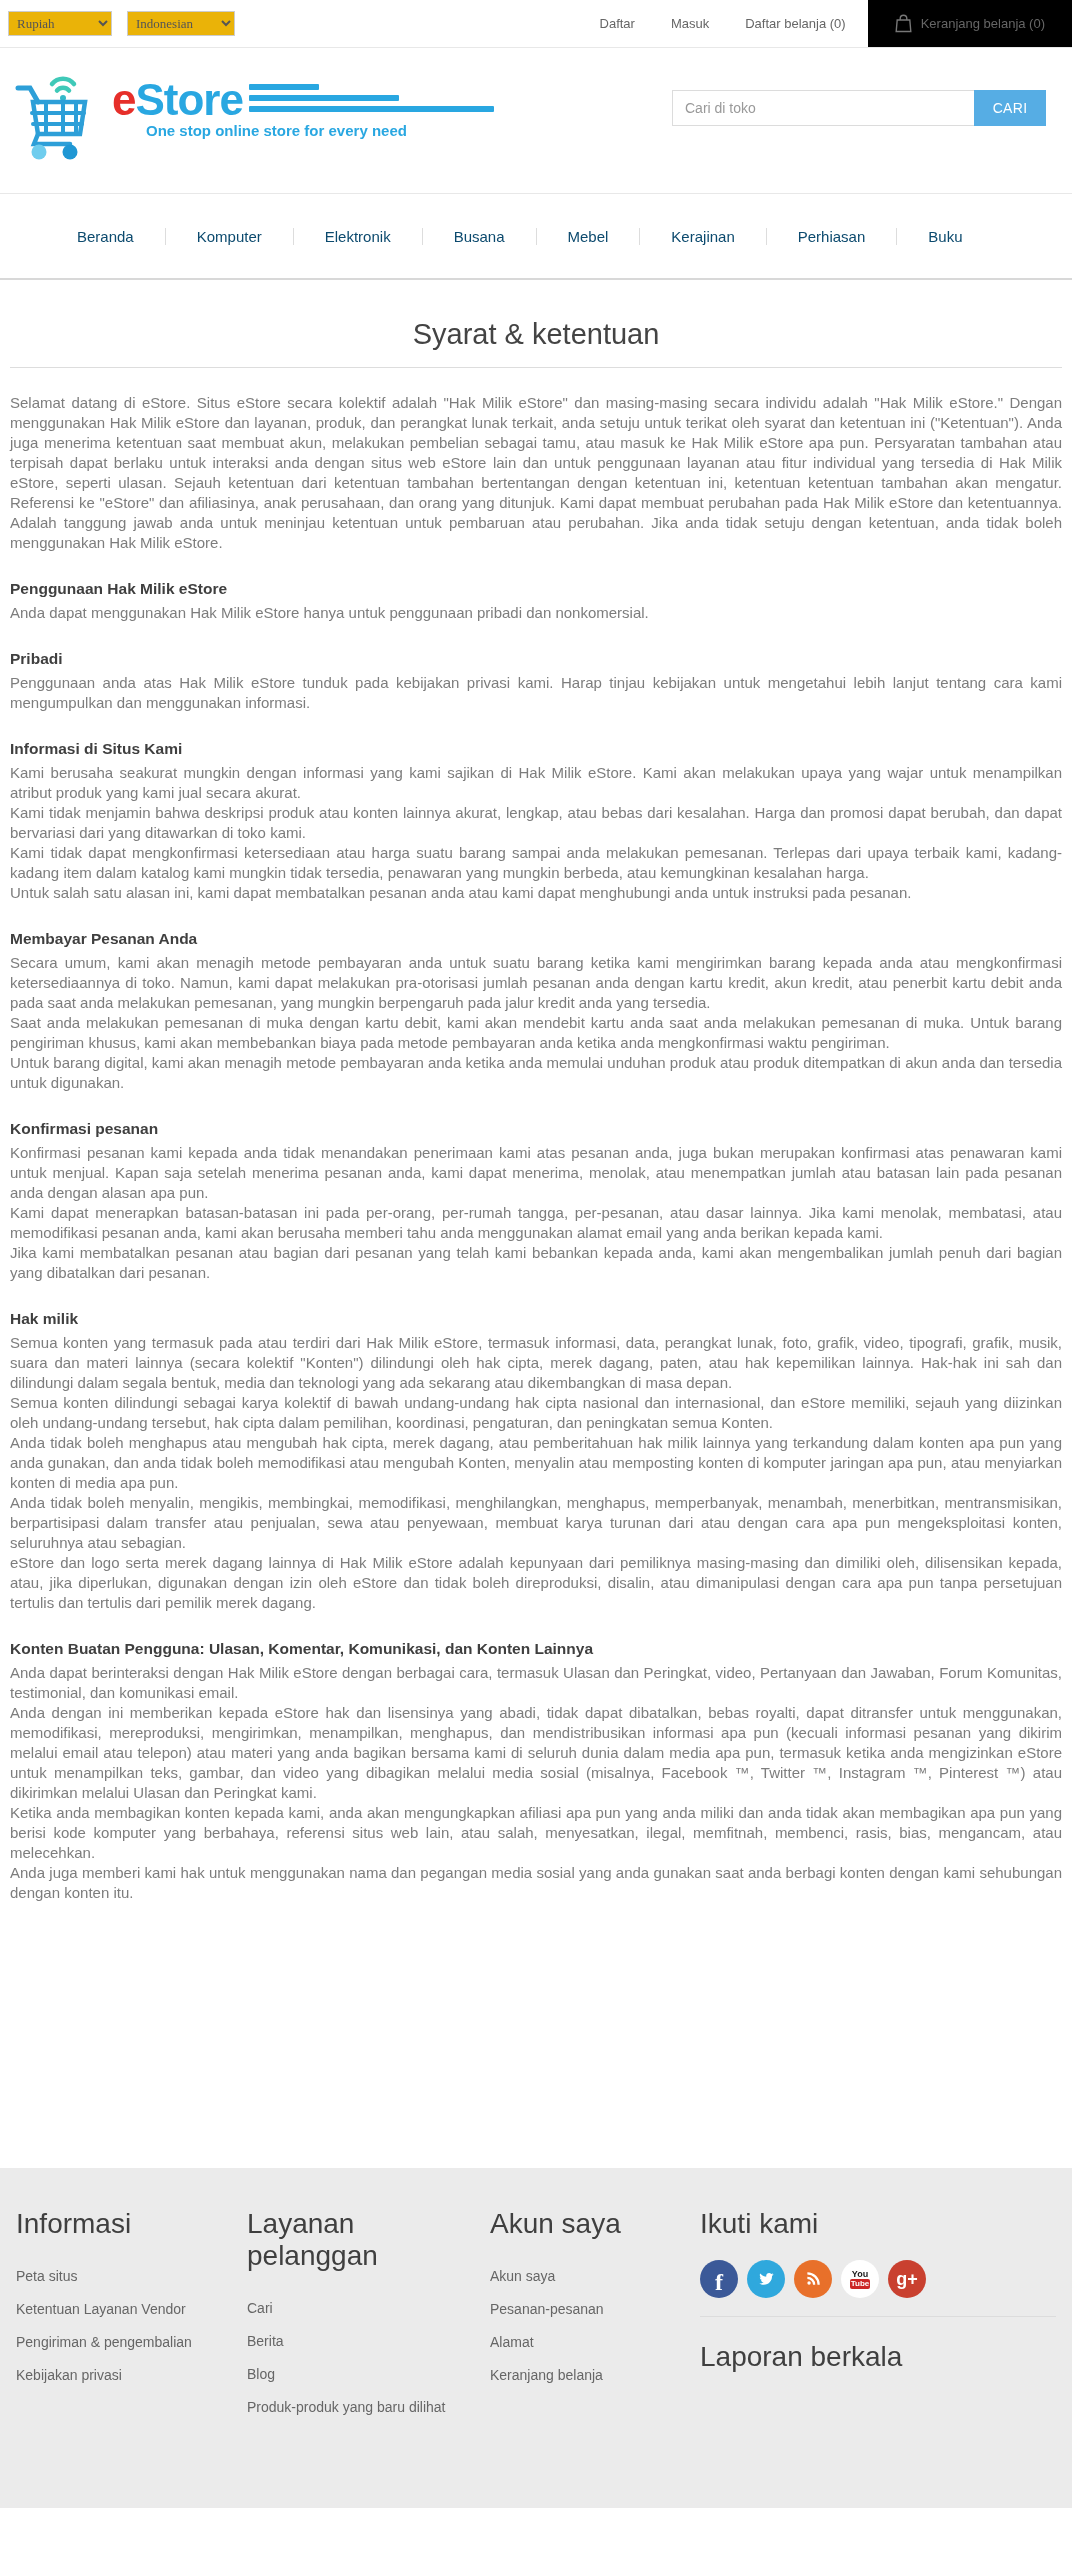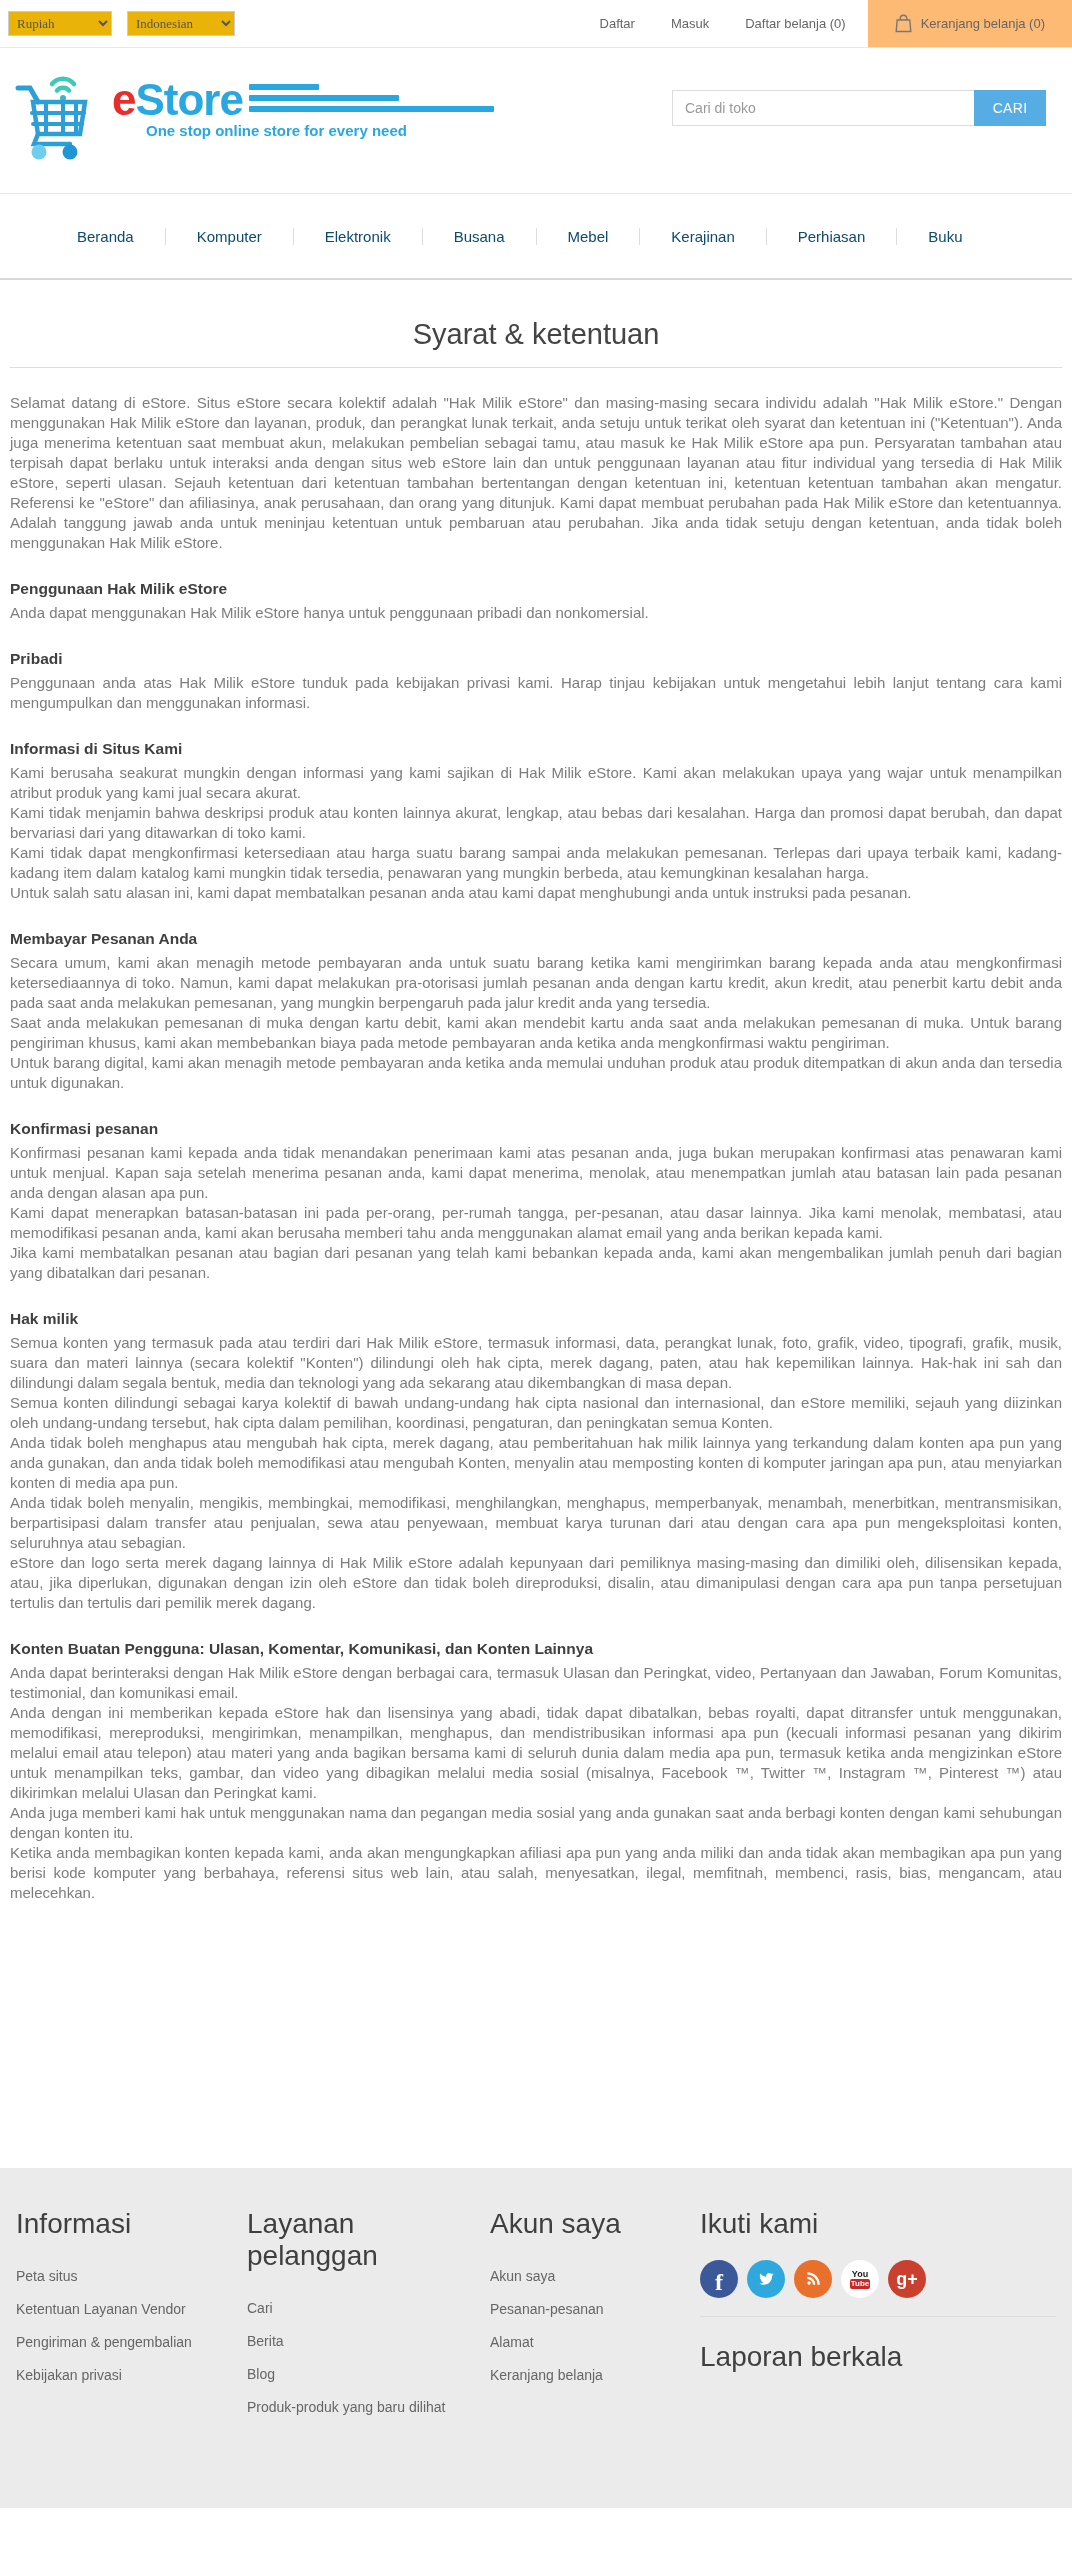--- a/index.html
+++ b/index.html
@@ -13,21 +13,21 @@
   
   .topbar { height:48px; border-bottom:1px solid #e8e8e8; display:flex; justify-content:space-between; }
   .topbar-left { display:flex; gap:15px; padding:11px 0 0 8px; }
   .topbar-left select {
     height:25px; border:1px solid #ccc; background:#eab308; color:#555;
     font-size:13px; font-family:Liberation Serif, serif; padding:0 4px;
   }
   .sel-currency { width:104px; } .sel-language { width:108px; }
   .topbar-right { display:flex; align-items:stretch; }
   .topbar-links { display:flex; align-items:center; gap:36px; margin-right:22px; font-size:13px; color:#666; }
-  .cart-box { background:#fdba74; display:flex; align-items:center; gap:9px; padding:0 27px; font-size:13px; color:#666; }
+  .cart-box { background:#000000; display:flex; align-items:center; gap:9px; padding:0 27px; font-size:13px; color:#666; }
   .bag-icon svg { display:block; }
 
   
   .header { height:146px; border-bottom:1px solid #e8e8e8; position:relative; }
   .logo { position:absolute; left:8px; top:10px; display:flex; align-items:flex-start; cursor:pointer; }
   .logo-cart { width:100px; height:104px; }
   .logo-right { margin-left:4px; padding-top:22px; }
   .logo-wordline { display:flex; align-items:flex-start; }
   .logo-word { font-size:44px; font-weight:bold; line-height:40px; letter-spacing:-1px; }
   .logo-e { color:#e62f2a; } .logo-store { color:#29a7e1; }
@@ -208,22 +208,22 @@
       <p>Jika kami membatalkan pesanan atau bagian dari pesanan yang telah kami bebankan kepada anda, kami akan mengembalikan jumlah penuh dari bagian yang dibatalkan dari pesanan.</p>
       <h3>Hak milik</h3>
       <p>Semua konten yang termasuk pada atau terdiri dari Hak Milik eStore, termasuk informasi, data, perangkat lunak, foto, grafik, video, tipografi, grafik, musik, suara dan materi lainnya (secara kolektif "Konten") dilindungi oleh hak cipta, merek dagang, paten, atau hak kepemilikan lainnya. Hak-hak ini sah dan dilindungi dalam segala bentuk, media dan teknologi yang ada sekarang atau dikembangkan di masa depan.</p>
       <p>Semua konten dilindungi sebagai karya kolektif di bawah undang-undang hak cipta nasional dan internasional, dan eStore memiliki, sejauh yang diizinkan oleh undang-undang tersebut, hak cipta dalam pemilihan, koordinasi, pengaturan, dan peningkatan semua Konten.</p>
       <p>Anda tidak boleh menghapus atau mengubah hak cipta, merek dagang, atau pemberitahuan hak milik lainnya yang terkandung dalam konten apa pun yang anda gunakan, dan anda tidak boleh memodifikasi atau mengubah Konten, menyalin atau memposting konten di komputer jaringan apa pun, atau menyiarkan konten di media apa pun.</p>
       <p>Anda tidak boleh menyalin, mengikis, membingkai, memodifikasi, menghilangkan, menghapus, memperbanyak, menambah, menerbitkan, mentransmisikan, berpartisipasi dalam transfer atau penjualan, sewa atau penyewaan, membuat karya turunan dari atau dengan cara apa pun mengeksploitasi konten, seluruhnya atau sebagian.</p>
       <p>eStore dan logo serta merek dagang lainnya di Hak Milik eStore adalah kepunyaan dari pemiliknya masing-masing dan dimiliki oleh, dilisensikan kepada, atau, jika diperlukan, digunakan dengan izin oleh eStore dan tidak boleh direproduksi, disalin, atau dimanipulasi dengan cara apa pun tanpa persetujuan tertulis dan tertulis dari pemilik merek dagang.</p>
       <h3>Konten Buatan Pengguna: Ulasan, Komentar, Komunikasi, dan Konten Lainnya</h3>
       <p>Anda dapat berinteraksi dengan Hak Milik eStore dengan berbagai cara, termasuk Ulasan dan Peringkat, video, Pertanyaan dan Jawaban, Forum Komunitas, testimonial, dan komunikasi email.</p>
       <p>Anda dengan ini memberikan kepada eStore hak dan lisensinya yang abadi, tidak dapat dibatalkan, bebas royalti, dapat ditransfer untuk menggunakan, memodifikasi, mereproduksi, mengirimkan, menampilkan, menghapus, dan mendistribusikan informasi apa pun (kecuali informasi pesanan yang dikirim melalui email atau telepon) atau materi yang anda bagikan bersama kami di seluruh dunia dalam media apa pun, termasuk ketika anda mengizinkan eStore untuk menampilkan teks, gambar, dan video yang dibagikan melalui media sosial (misalnya, Facebook ™, Twitter ™, Instagram ™, Pinterest ™) atau dikirimkan melalui Ulasan dan Peringkat kami.</p>
+      <p>Ketika anda membagikan konten kepada kami, anda akan mengungkapkan afiliasi apa pun yang anda miliki dan anda tidak akan membagikan apa pun yang berisi kode komputer yang berbahaya, referensi situs web lain, atau salah, menyesatkan, ilegal, memfitnah, membenci, rasis, bias, mengancam, atau melecehkan.</p>
       <p>Anda juga memberi kami hak untuk menggunakan nama dan pegangan media sosial yang anda gunakan saat anda berbagi konten dengan kami sehubungan dengan konten itu.</p>
-      <p>Ketika anda membagikan konten kepada kami, anda akan mengungkapkan afiliasi apa pun yang anda miliki dan anda tidak akan membagikan apa pun yang berisi kode komputer yang berbahaya, referensi situs web lain, atau salah, menyesatkan, ilegal, memfitnah, membenci, rasis, bias, mengancam, atau melecehkan.</p>
     </div>
 </main>
 
 <footer>
   <div class="footer-main">
     <div class="fc-0 f-col" id="fcol-0">
         <h4>Informasi</h4>
         <ul>
           <li>
             <a>Peta situs</a>

